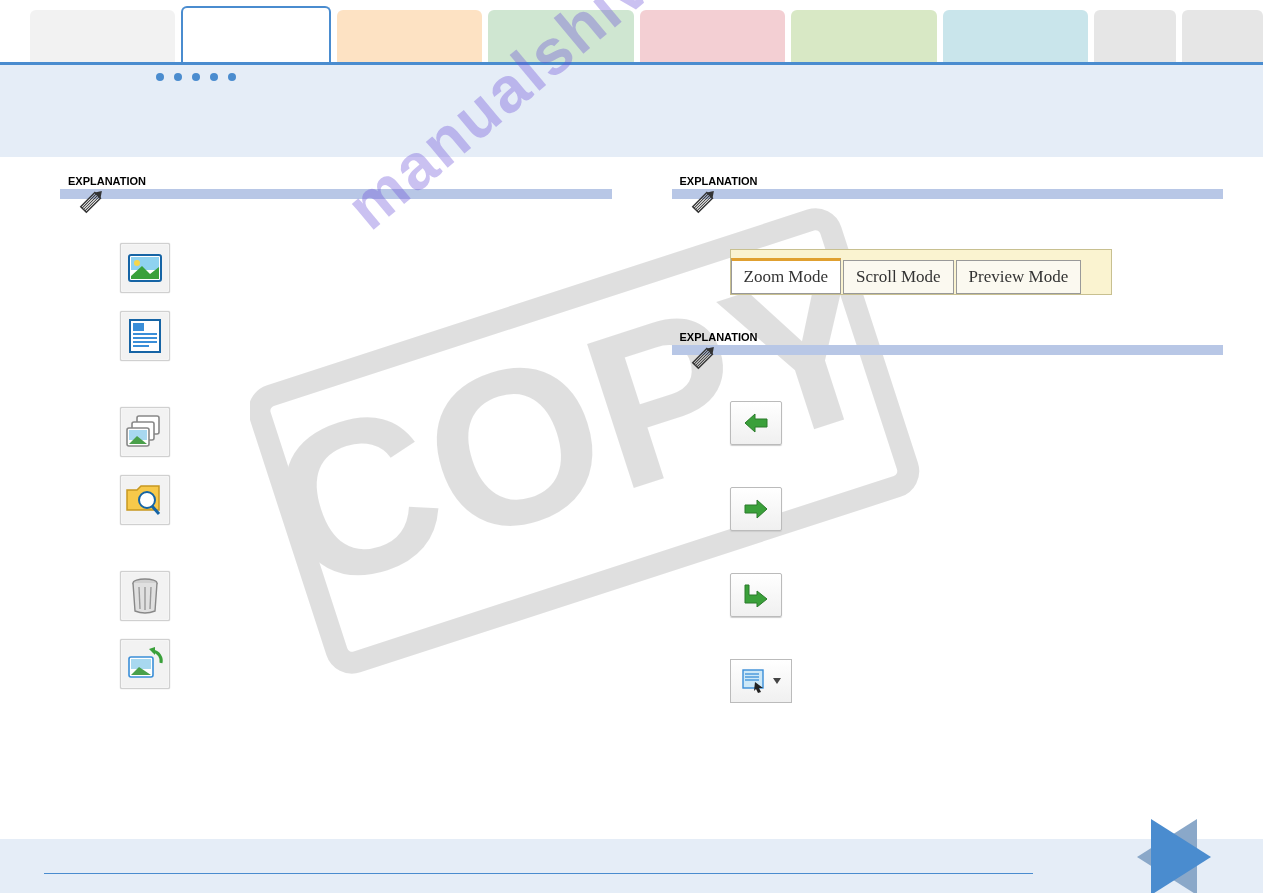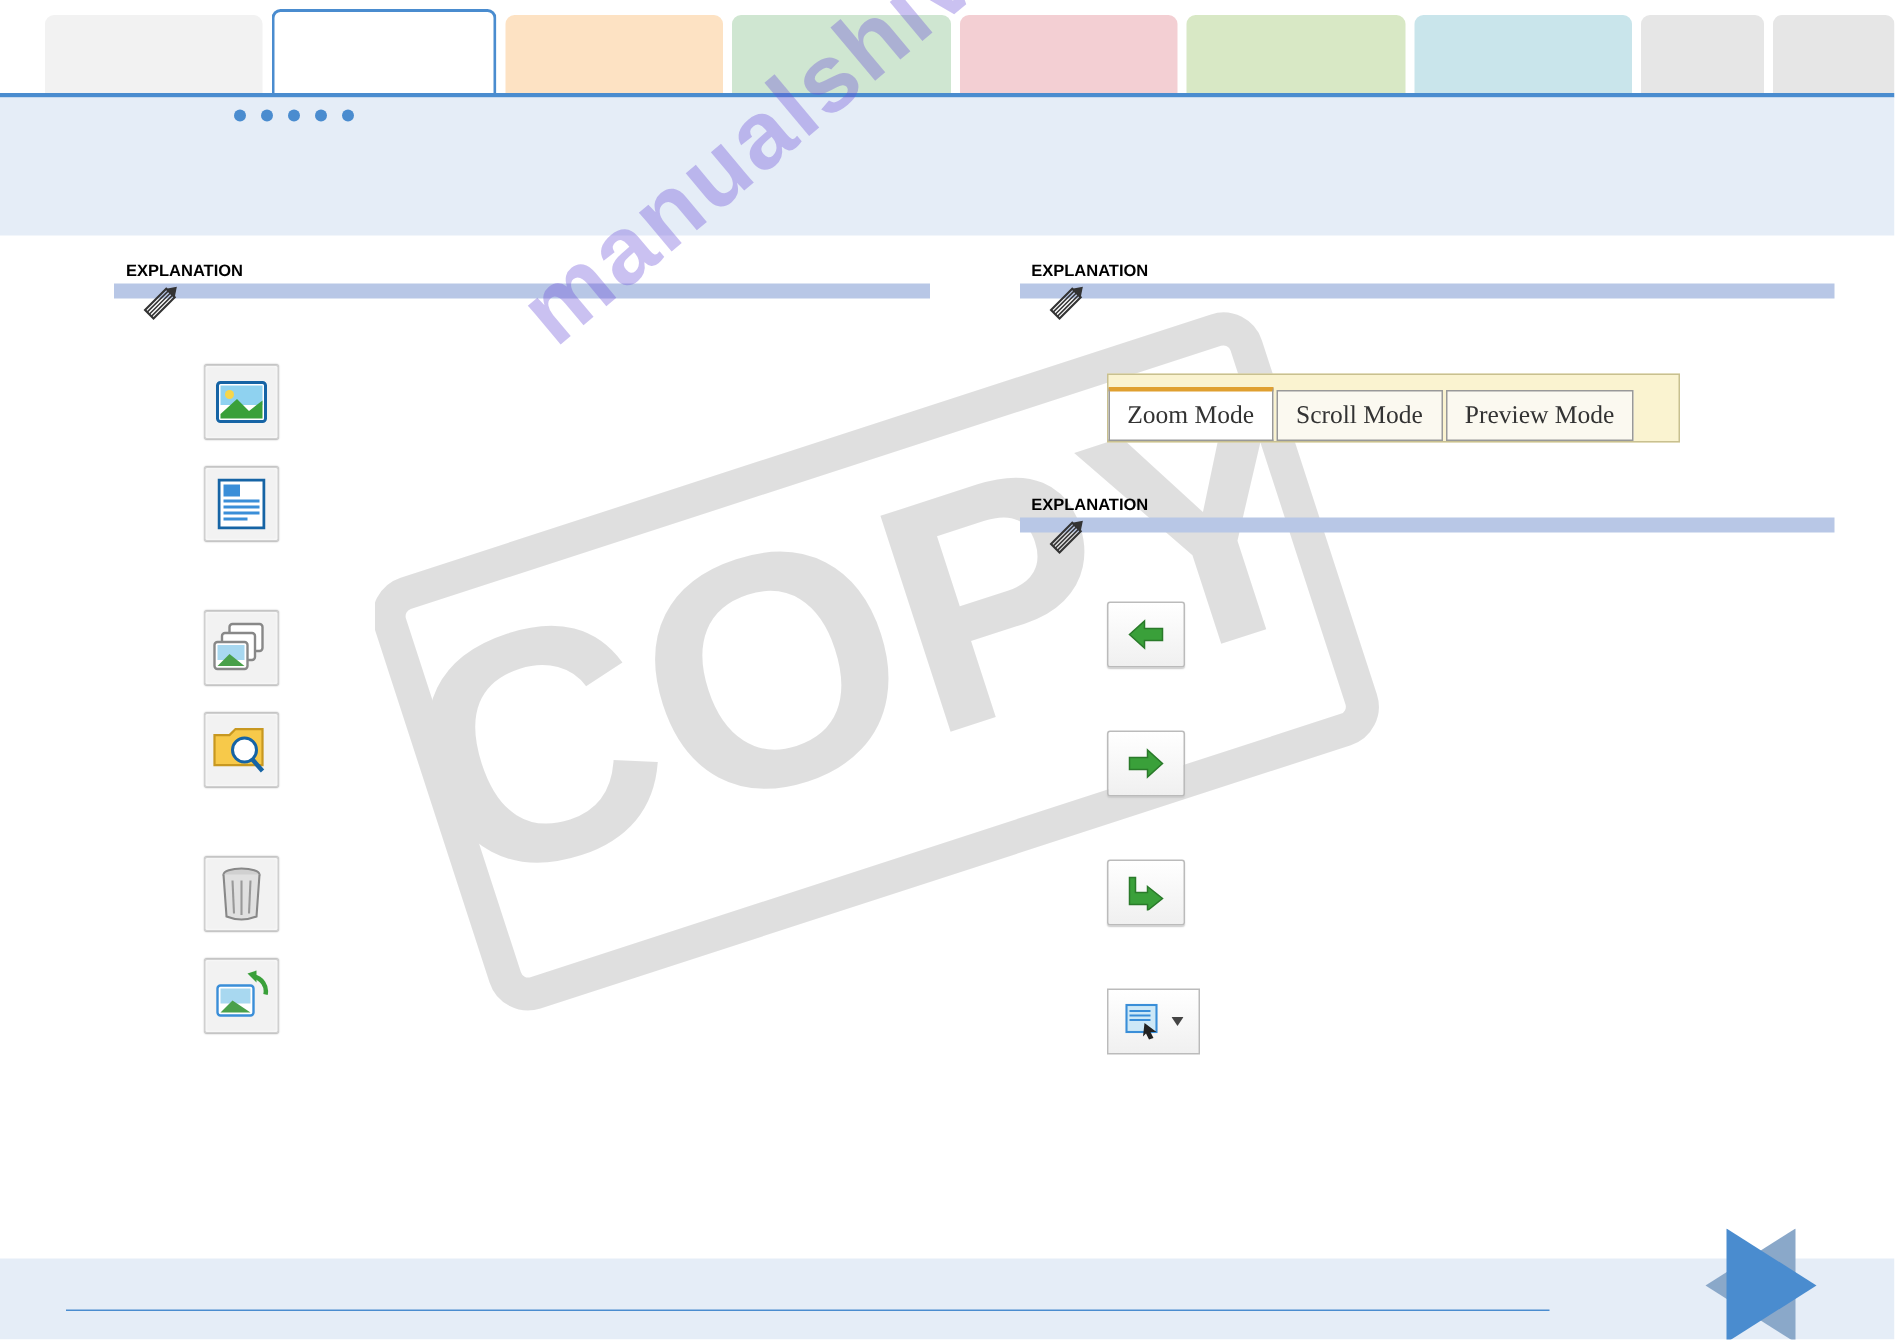--- a/index.html
+++ b/index.html
@@ -44,23 +44,22 @@
     height: 84px;
     padding-left: 156px;
     padding-top: 8px;
   }
   .dots { display:flex; gap:10px; }
   .dot { width:8px; height:8px; border-radius:50%; background:#4a8ccf; }
 
   
   .content {
     display:flex;
-    padding: 18px 40px 0 40px;
+    padding: 18px 40px 0 60px;
     gap: 60px;
-    margin-left: 36px;
   }
   .col { flex:1; }
 
   .section-label {
     font-size:11px;
     font-weight:bold;
     font-family: Arial Narrow, Arial, sans-serif;
     font-stretch: condensed;
     margin-left:8px;
     margin-bottom:2px;

